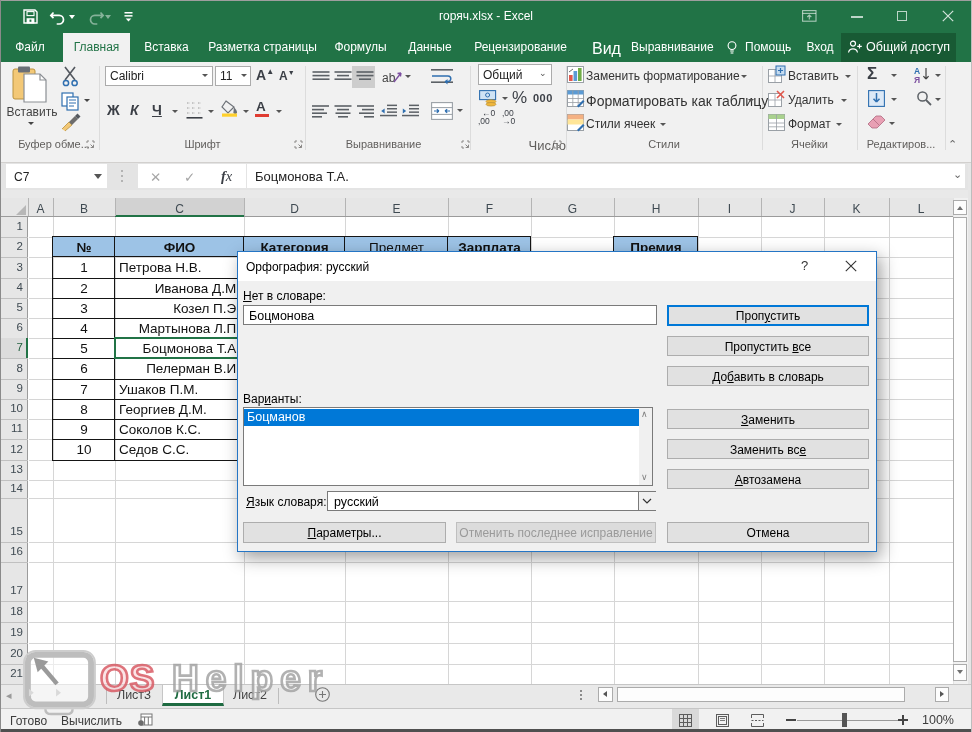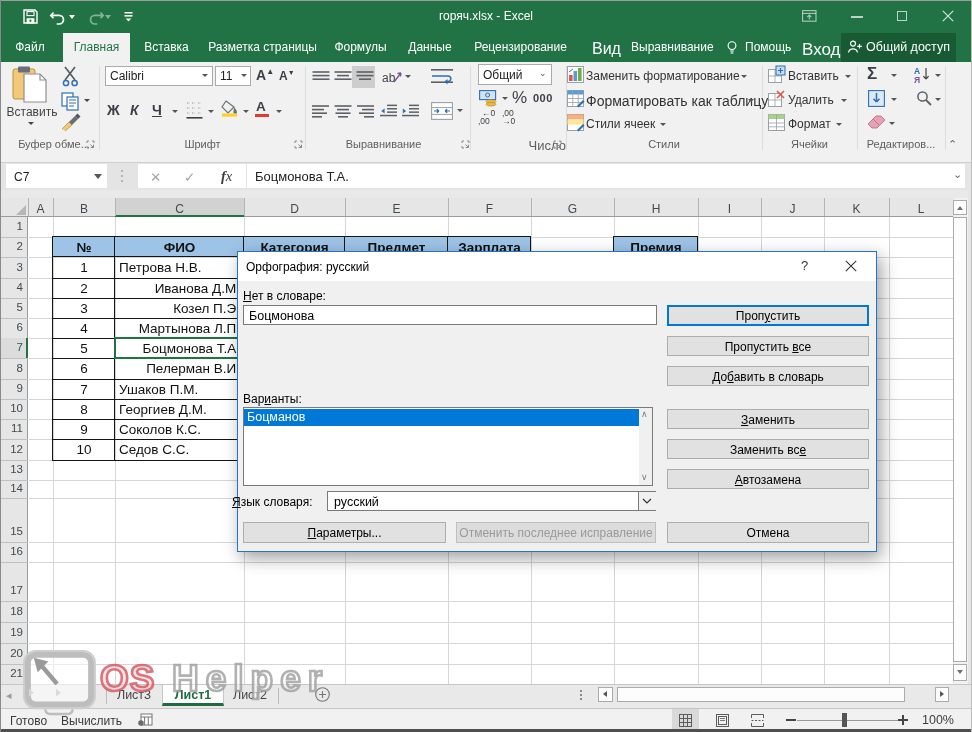--- a/index.html
+++ b/index.html
@@ -45,21 +45,21 @@
 <div class="ab" style="left:63px;top:33px;width:67px;height:29px;background:#f1f1f1"></div>
 <div class="tx" style="left:63px;top:40px;width:67px;text-align:center;font-size:12px;color:#217346">Главная</div>
 <div class="tx" style="left:12px;top:40px;width:36px;text-align:center;font-size:12px;color:#fff">Файл</div>
 <div class="tx" style="left:141px;top:40px;width:51px;text-align:center;font-size:12px;color:#fff">Вставка</div>
 <div class="tx" style="left:203px;top:40px;width:114px;text-align:right;font-size:12px;color:#fff">Разметка страницы</div>
 <div class="tx" style="left:330px;top:40px;width:61px;text-align:center;font-size:12px;color:#fff">Формулы</div>
 <div class="tx" style="left:404px;top:40px;width:52px;text-align:center;font-size:12px;color:#fff">Данные</div>
 <div class="tx" style="left:469px;top:40px;width:103px;text-align:center;font-size:12px;color:#fff">Рецензирование</div>
 <div class="tx" style="left:592px;top:40px;width:25px;text-align:center;font-size:16px;color:#fff">Вид</div>
 <div class="tx" style="left:631px;top:40px;width:75px;text-align:center;font-size:12px;color:#fff">Выравнивание</div>
-<div class="tx" style="left:802px;top:40px;width:36px;text-align:right;font-size:17px;color:#fff">Вход</div>
+<div class="tx" style="left:802px;top:40px;width:36px;text-align:center;font-size:12px;color:#fff">Вход</div>
 <div class="tx" style="left:745px;top:40px;font-size:12px;color:#fff">Помощь</div>
 <svg class="ab" style="left:726px;top:41px" width="12" height="13" viewBox="0 0 12 13">
 <circle cx="6" cy="4.6" r="3.9" fill="none" stroke="#fff" stroke-width="1.1"></circle>
 <line x1="4.2" y1="10" x2="7.8" y2="10" stroke="#fff" stroke-width="1.1"></line>
 <line x1="4.6" y1="12" x2="7.4" y2="12" stroke="#fff" stroke-width="1.1"></line>
 </svg>
 <div class="ab" style="left:841px;top:33px;width:115px;height:29px;background:#185A34"></div>
 <div class="tx" style="left:866px;top:40px;font-size:12.5px;color:#fff">Общий доступ</div>
 <svg class="ab" style="left:847px;top:40px" width="15" height="13" viewBox="0 0 15 13">
 <circle cx="6" cy="3.6" r="2.5" fill="none" stroke="#fff" stroke-width="1.2"></circle>
@@ -429,21 +429,21 @@
 <div class="ab" style="left:29px;top:643px;width:924px;height:1px;background:#d6d6d6"></div>
 <div class="ab" style="left:29px;top:664px;width:924px;height:1px;background:#d6d6d6"></div>
 <div class="ab" style="left:29px;top:684px;width:924px;height:1px;background:#d6d6d6"></div>
 <div class="ab" style="left:52px;top:236px;width:63px;height:21px;background:#9dc3e6;border:1px solid #151515"></div>
 <div class="tx" style="left:53px;top:240px;width:62px;text-align:center;font-size:13.5px;font-weight:bold;color:#111">№</div>
 <div class="ab" style="left:114px;top:236px;width:130px;height:21px;background:#9dc3e6;border:1px solid #151515"></div>
 <div class="tx" style="left:115px;top:240px;width:129px;text-align:center;font-size:13.5px;font-weight:bold;color:#111">ФИО</div>
 <div class="ab" style="left:243px;top:236px;width:102px;height:21px;background:#9dc3e6;border:1px solid #151515"></div>
 <div class="tx" style="left:244px;top:240px;width:101px;text-align:center;font-size:13.5px;font-weight:bold;color:#111">Категория</div>
 <div class="ab" style="left:344px;top:236px;width:104px;height:21px;background:#9dc3e6;border:1px solid #151515"></div>
-<div class="tx" style="left:345px;top:240px;width:103px;text-align:center;font-size:13.5px;font-weight:bold;color:#111">Предмет</div>
+<div class="tx" style="left:345px;top:240px;width:103px;text-align:center;font-size:13.5px;font-weight:normal;color:#111">Предмет</div>
 <div class="ab" style="left:447px;top:236px;width:84px;height:21px;background:#9dc3e6;border:1px solid #151515"></div>
 <div class="tx" style="left:448px;top:240px;width:83px;text-align:center;font-size:13.5px;font-weight:bold;color:#111">Зарплата</div>
 <div class="ab" style="left:613px;top:236px;width:85px;height:21px;background:#9dc3e6;border:1px solid #151515"></div>
 <div class="tx" style="left:614px;top:240px;width:84px;text-align:center;font-size:13.5px;font-weight:bold;color:#111">Премия</div>
 <div class="ab" style="left:52px;top:257px;width:63px;height:22px;border:1px solid #151515;border-top:none"></div>
 <div class="tx" style="left:53px;top:260px;width:62px;text-align:center;font-size:13.5px;color:#111">1</div>
 <div class="ab" style="left:115px;top:257px;width:129px;height:22px;border:1px solid #151515;border-top:none;border-left:none"></div>
 <div class="tx" style="left:119px;top:260px;font-size:13.5px;color:#111">Петрова Н.В.</div>
 <div class="ab" style="left:52px;top:278px;width:63px;height:21px;border:1px solid #151515;border-top:none"></div>
 <div class="tx" style="left:53px;top:281px;width:62px;text-align:center;font-size:13.5px;color:#111">2</div>
@@ -567,21 +567,21 @@
 <div class="tx" style="left:667px;top:443px;width:202px;text-align:center;font-size:12px;color:#000">Заменить вс<u>е</u></div>
 <div class="ab" style="left:667px;top:469px;width:202px;height:20px;background:#e1e1e1;border:1px solid #adadad"></div>
 <div class="tx" style="left:667px;top:473px;width:202px;text-align:center;font-size:12px;color:#000"><u>А</u>втозамена</div>
 <div class="tx" style="left:243px;top:392px;font-size:12px;color:#000">Вар<u>и</u>анты:</div>
 <div class="ab" style="left:243px;top:407px;width:410px;height:79px;background:#fff;border:1px solid #7a7a7a"></div>
 <div class="ab" style="left:244px;top:408.5px;width:395px;height:17.5px;background:#0078d7"></div>
 <div class="tx" style="left:247px;top:410px;font-size:12.5px;color:#fff">Боцманов</div>
 <div class="ab" style="left:639px;top:408px;width:13px;height:77px;background:#f0f0f0"></div>
 <div class="tx" style="left:641px;top:409px;font-size:9px;color:#808080">∧</div>
 <div class="tx" style="left:641px;top:472px;font-size:9px;color:#808080">∨</div>
-<div class="tx" style="left:232px;top:495px;font-size:12px;color:#000"><u>Я</u>зык словаря:</div>
+<div class="tx" style="left:246px;top:495px;font-size:12px;color:#000"><u>Я</u>зык словаря:</div>
 <div class="ab" style="left:327px;top:491px;width:329px;height:20px;background:#fff;border:1px solid #7a7a7a"></div>
 <div class="tx" style="left:334px;top:495px;font-size:12.5px;color:#000">русский</div>
 <div class="ab" style="left:638px;top:492px;width:18px;height:18px;background:#f0f0f0;border-left:1px solid #7a7a7a"></div>
 <svg class="ab" style="left:642px;top:498px" width="10" height="6" viewBox="0 0 10 6">
 <path d="M1 1 L5 5 L9 1" fill="none" stroke="#333" stroke-width="1.2"></path>
 </svg>
 <div class="ab" style="left:243px;top:522px;width:203px;height:21px;background:#e1e1e1;border:1px solid #adadad"></div>
 <div class="tx" style="left:243px;top:526px;width:203px;text-align:center;font-size:12px;color:#000"><u>П</u>араметры...</div>
 <div class="ab" style="left:456px;top:522px;width:200px;height:21px;background:#dcdcdc;border:1px solid #bfbfbf"></div>
 <div class="tx" style="left:456px;top:526px;width:200px;text-align:center;font-size:12px;color:#9a9a9a">Отменить последнее исправление</div>

